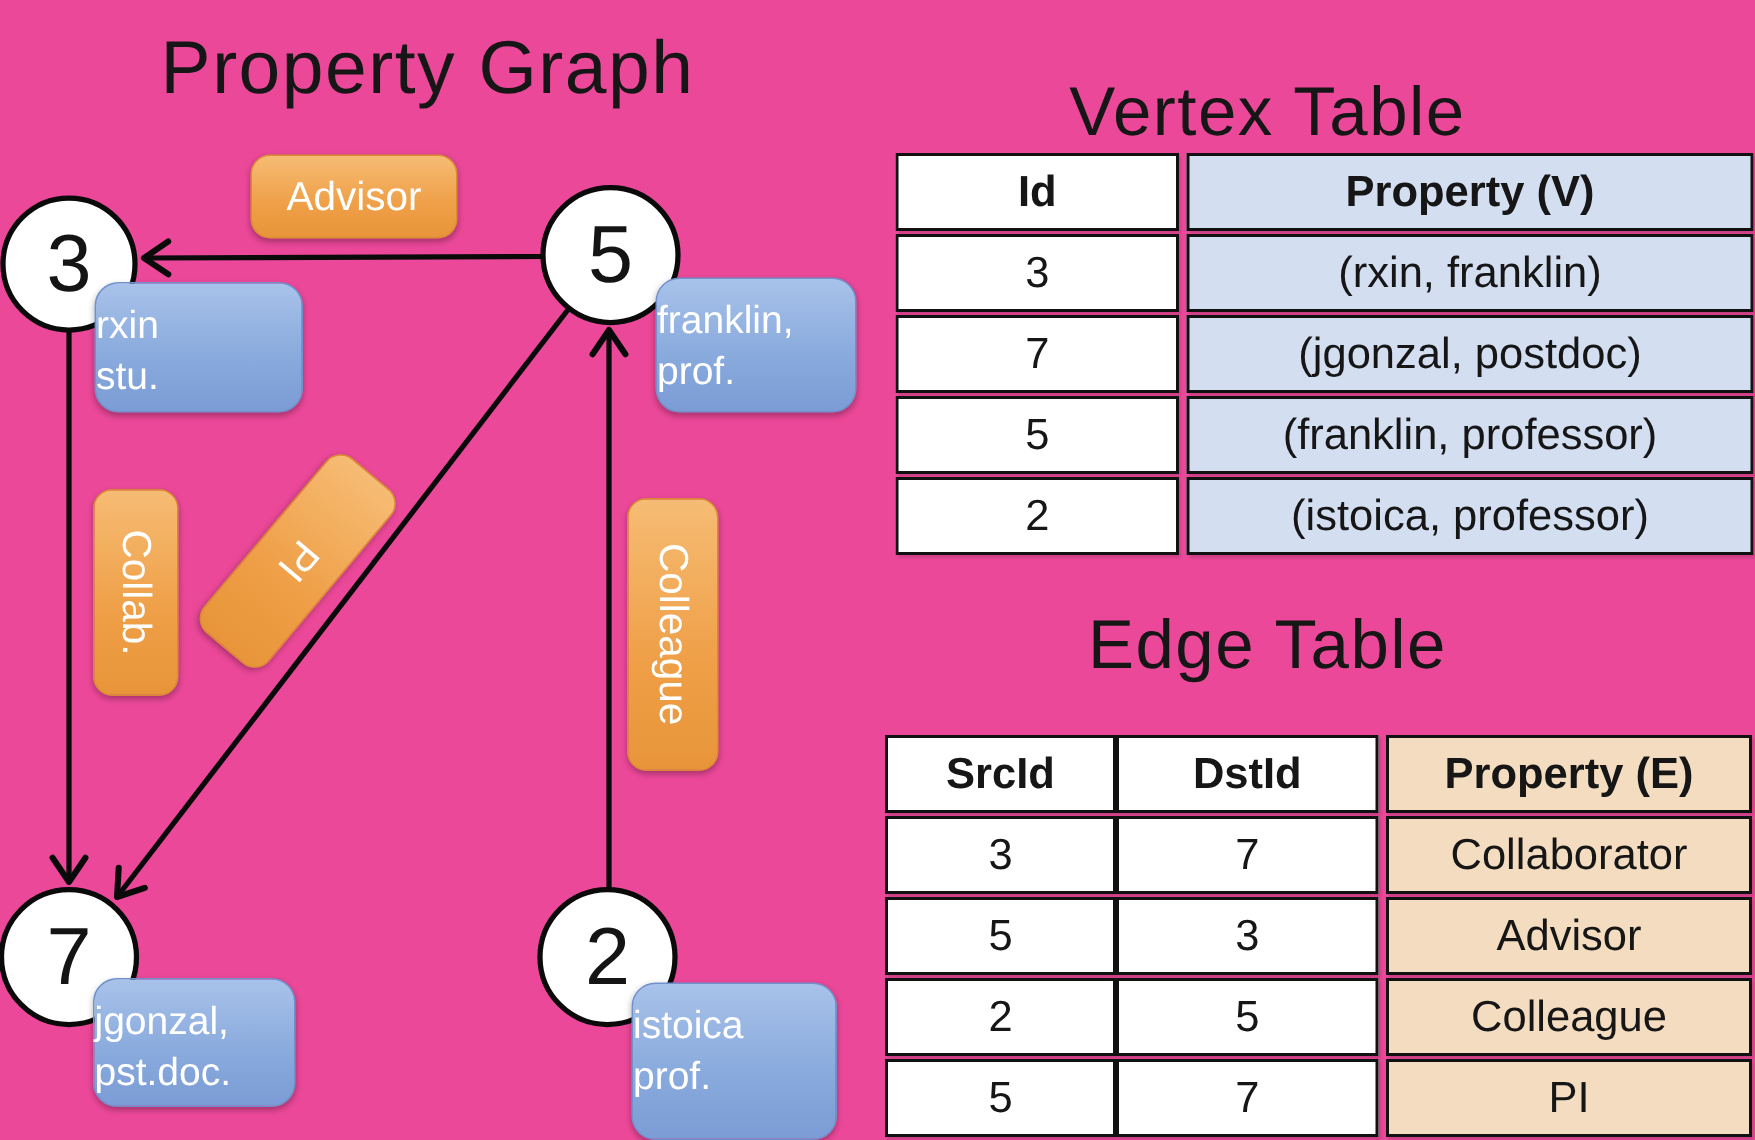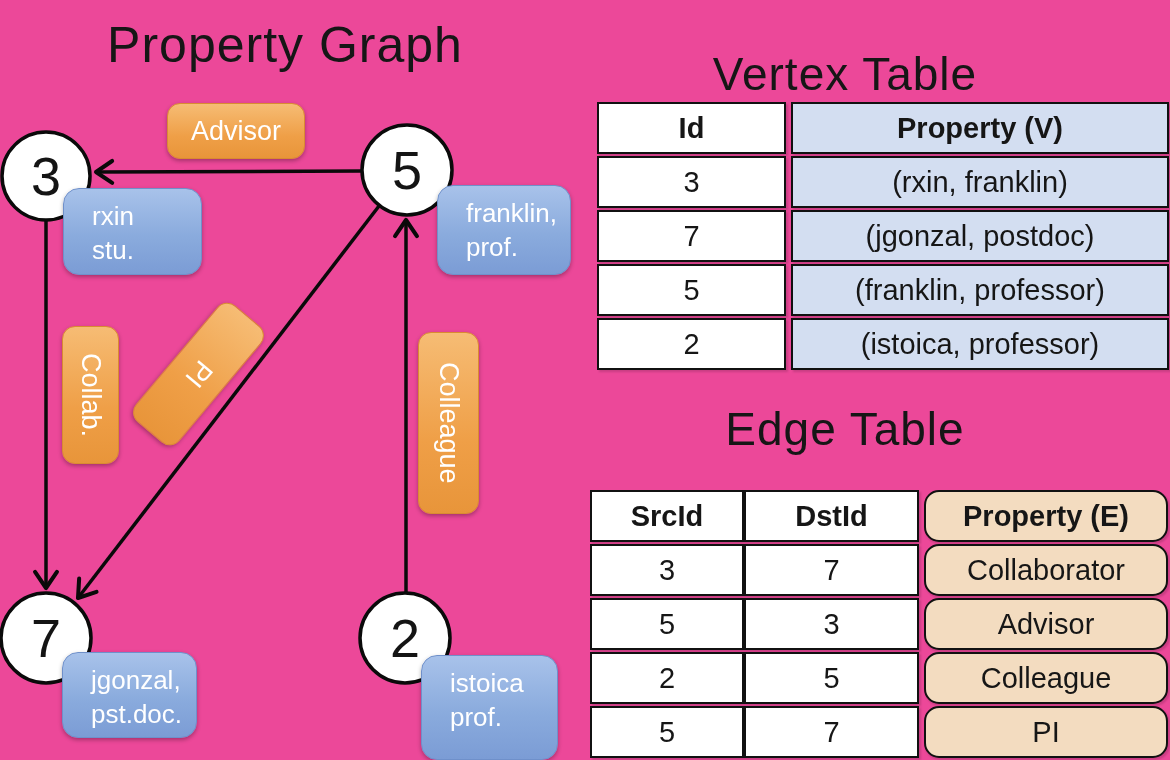--- a/index.html
+++ b/index.html
@@ -15,36 +15,36 @@
   
   .pill{position:absolute;display:flex;align-items:center;justify-content:center;
         color:#ffffff;border-radius:13px;box-shadow:0 2px 4px rgba(0,0,0,.3);}
   .orange{background:linear-gradient(180deg,#f6bc74 0%,#ef9f47 60%,#e8953a 100%);
           border:1px solid #d98b31;}
   .blue{background:linear-gradient(180deg,#a8c2ea 0%,#8aabdd 55%,#7b9cd5 100%);
         border:1px solid #6f90ca;border-radius:16px;}
   .vtext{writing-mode:vertical-rl;text-orientation:mixed;}
   .elabel{font-size:27px;}
   .vlabel{font-size:26px;line-height:1.32;justify-content:flex-start;align-items:flex-start;
-          padding:10px 0 0 28px;box-sizing:border-box;}
+          padding:10px 0 0 0;box-sizing:border-box;}
   .circle-num{position:absolute;width:90px;height:90px;display:flex;align-items:center;
               justify-content:center;font-size:54px;color:#141414;}
   svg{position:absolute;left:0;top:0;}
 
   
   .tbl{position:absolute;display:flex;gap:5px;}
   .col{display:flex;flex-direction:column;row-gap:2px;}
   .grid2{display:grid;grid-template-columns:154px 175px;row-gap:2px;column-gap:0;}
   .cell{box-sizing:border-box;height:52px;border:2.5px solid #111111;background:#ffffff;
         display:flex;align-items:center;justify-content:center;font-size:29px;
         box-shadow:1.5px 2px 2px rgba(0,0,0,.15);}
   .cell.hdr{font-weight:700;}
   .w-id{width:189px;}
   .w-vprop{width:378px;}
-  .w-eprop{width:244px;border-radius:15px;}
+  .w-eprop{width:244px;}
   .bg-blue{background:#d3def1;}
   .bg-tan{background:#f3dcc0;}
 </style>
 </head>
 <body>
 
 <div id="stage">
 
   <div class="title" id="graph-title">Property Graph</div>
   <div class="title" id="vertex-title">Vertex Table</div>

